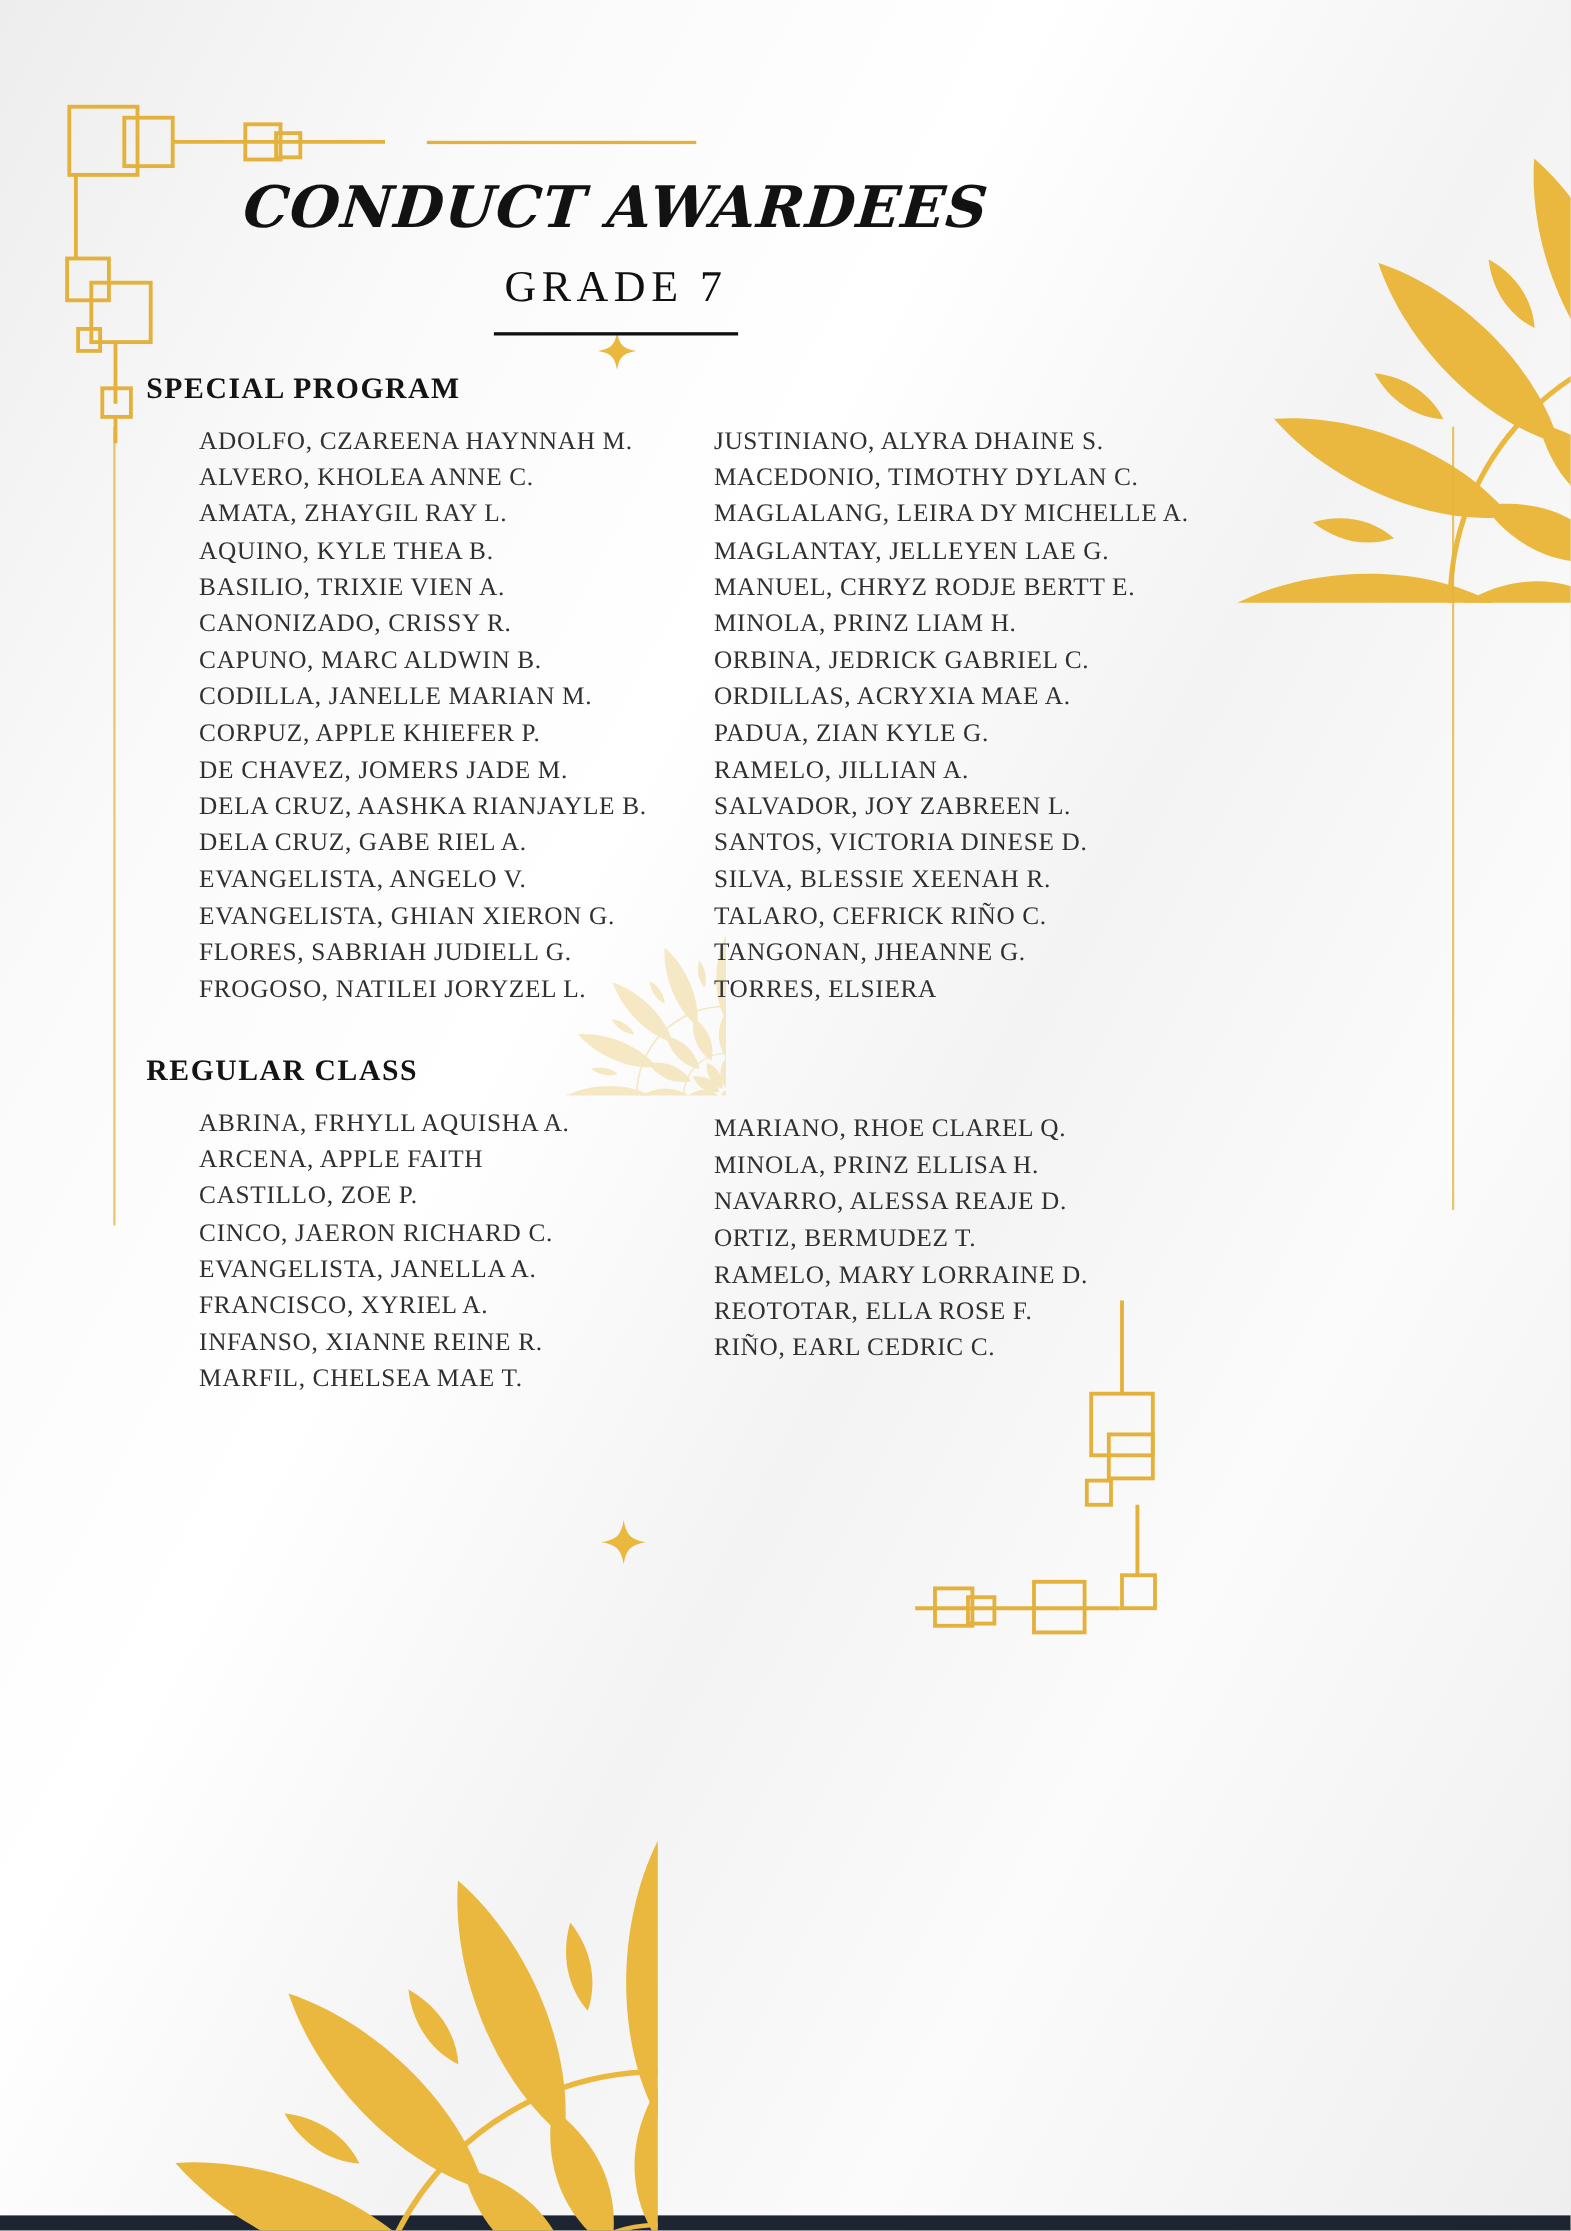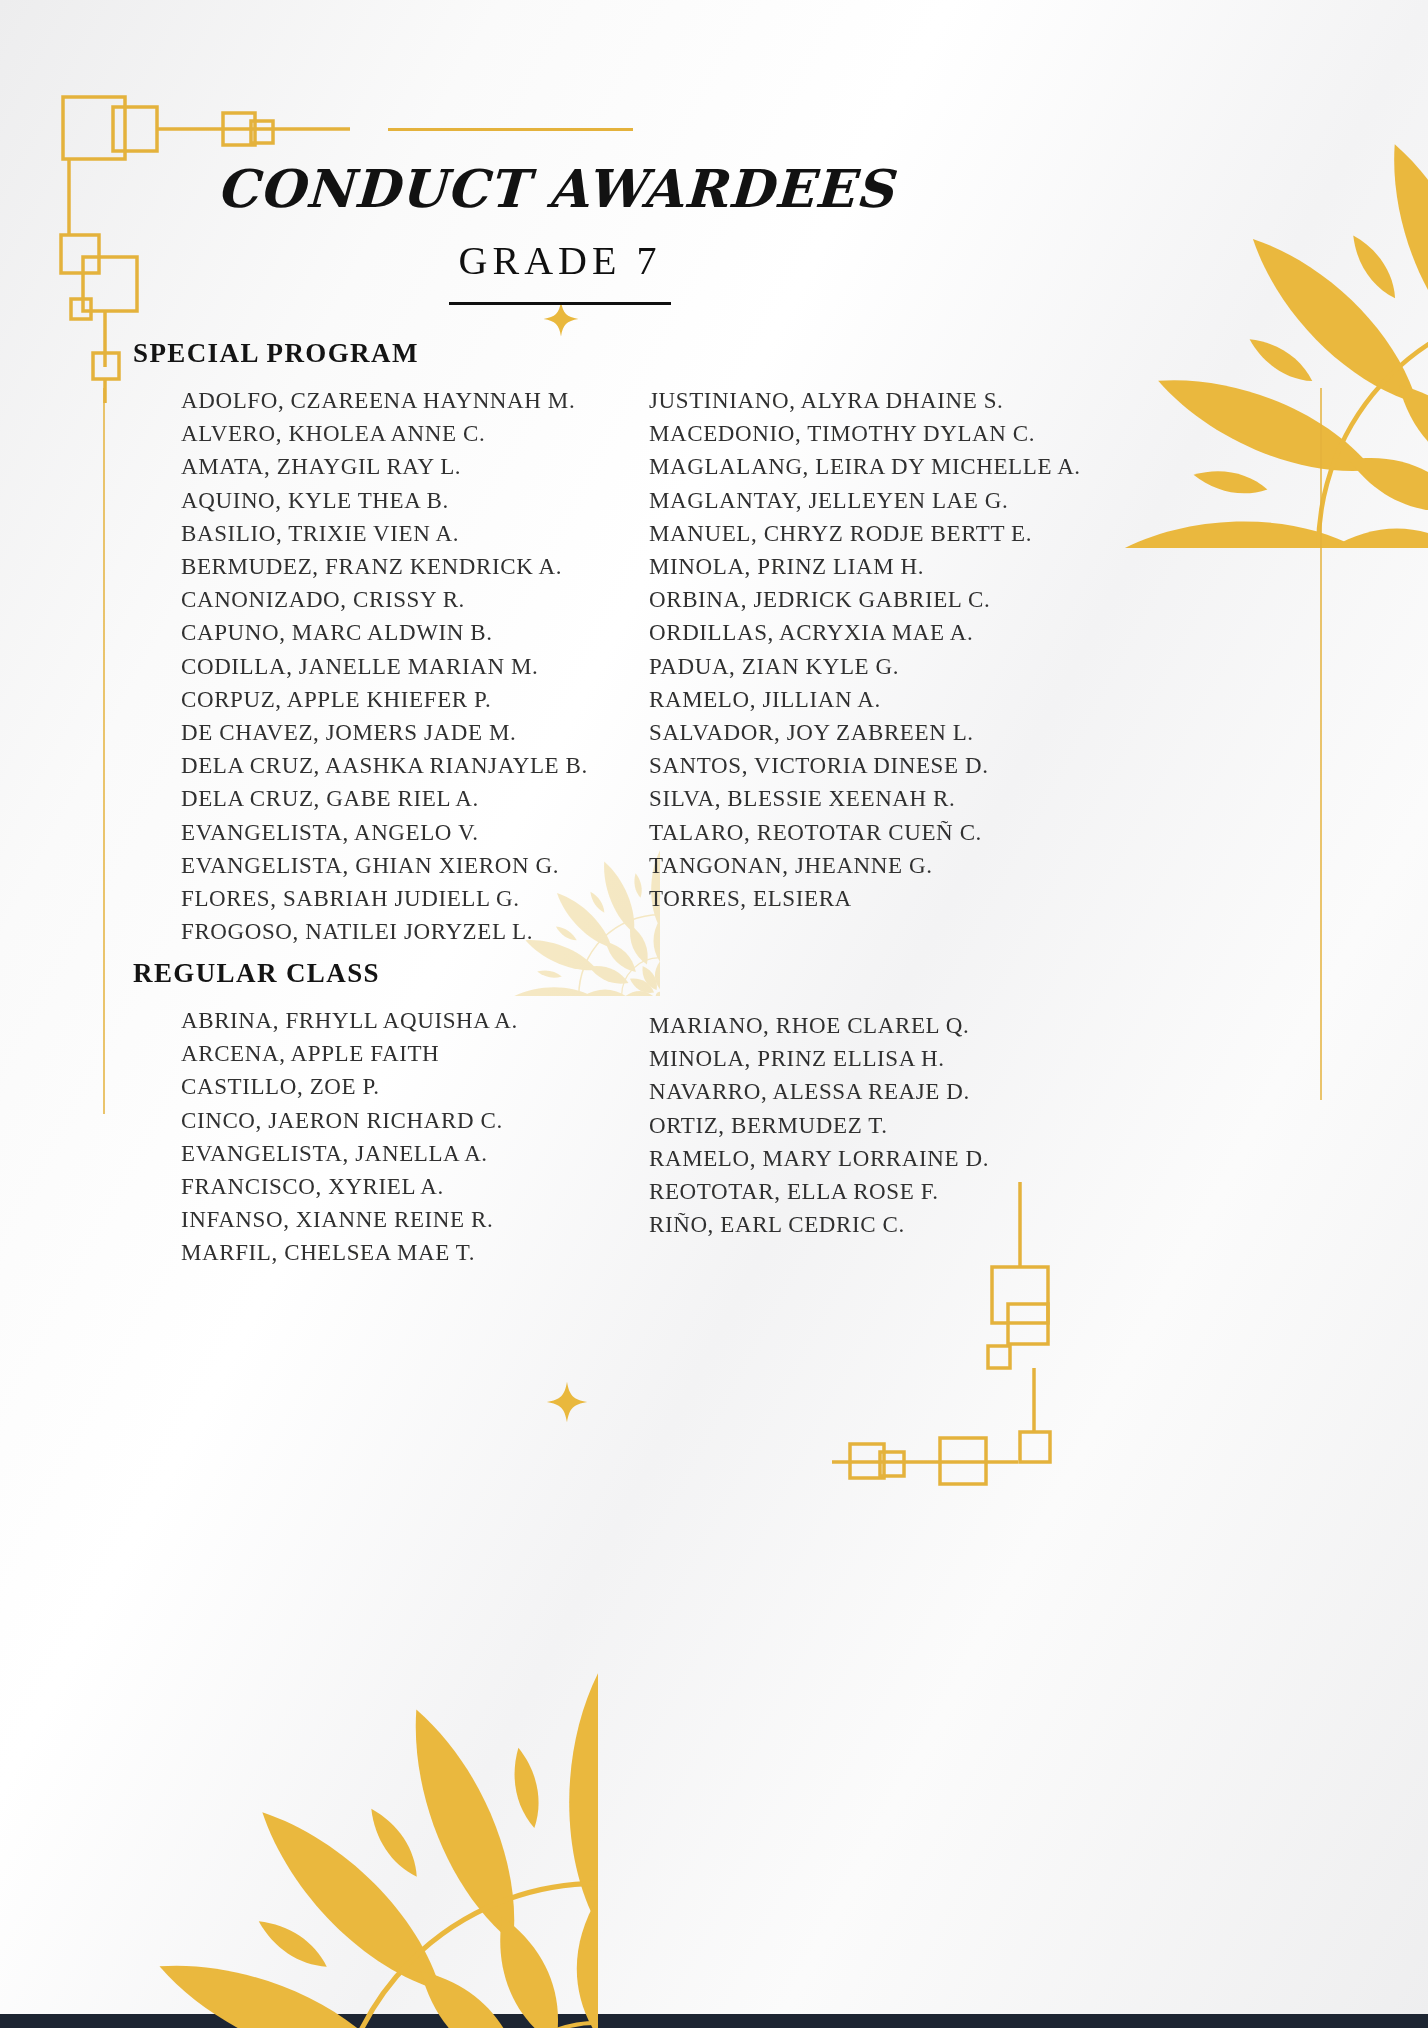--- a/index.html
+++ b/index.html
@@ -170,21 +170,20 @@
 
   <section class="section sec-special">
     <h3 class="sec-heading">SPECIAL PROGRAM</h3>
     <div class="cols">
       <div class="col">
           <div class="name">ADOLFO, CZAREENA HAYNNAH M.</div>
           <div class="name">ALVERO, KHOLEA ANNE C.</div>
           <div class="name">AMATA, ZHAYGIL RAY L.</div>
           <div class="name">AQUINO, KYLE THEA B.</div>
           <div class="name">BASILIO, TRIXIE VIEN A.</div>
-          <div class="name">BERMUDEZ, FRANZ KENDRICK A.</div>
           <div class="name">CANONIZADO, CRISSY R.</div>
           <div class="name">CAPUNO, MARC ALDWIN B.</div>
           <div class="name">CODILLA, JANELLE MARIAN M.</div>
           <div class="name">CORPUZ, APPLE KHIEFER P.</div>
           <div class="name">DE CHAVEZ, JOMERS JADE M.</div>
           <div class="name">DELA CRUZ, AASHKA RIANJAYLE B.</div>
           <div class="name">DELA CRUZ, GABE RIEL A.</div>
           <div class="name">EVANGELISTA, ANGELO V.</div>
           <div class="name">EVANGELISTA, GHIAN XIERON G.</div>
           <div class="name">FLORES, SABRIAH JUDIELL G.</div>
@@ -197,21 +196,21 @@
           <div class="name">MAGLANTAY, JELLEYEN LAE G.</div>
           <div class="name">MANUEL, CHRYZ RODJE BERTT E.</div>
           <div class="name">MINOLA, PRINZ LIAM H.</div>
           <div class="name">ORBINA, JEDRICK GABRIEL C.</div>
           <div class="name">ORDILLAS, ACRYXIA MAE A.</div>
           <div class="name">PADUA, ZIAN KYLE G.</div>
           <div class="name">RAMELO, JILLIAN A.</div>
           <div class="name">SALVADOR, JOY ZABREEN L.</div>
           <div class="name">SANTOS, VICTORIA DINESE D.</div>
           <div class="name">SILVA, BLESSIE XEENAH R.</div>
-          <div class="name">TALARO, REOTOTAR CUEÑ C.</div>
+          <div class="name">TALARO, CEFRICK RIÑO C.</div>
           <div class="name">TANGONAN, JHEANNE G.</div>
           <div class="name">TORRES, ELSIERA</div>
         </div>
     </div>
   </section>
 
   <section class="section sec-regular">
     <h3 class="sec-heading">REGULAR CLASS</h3>
     <div class="cols">
       <div class="col">

